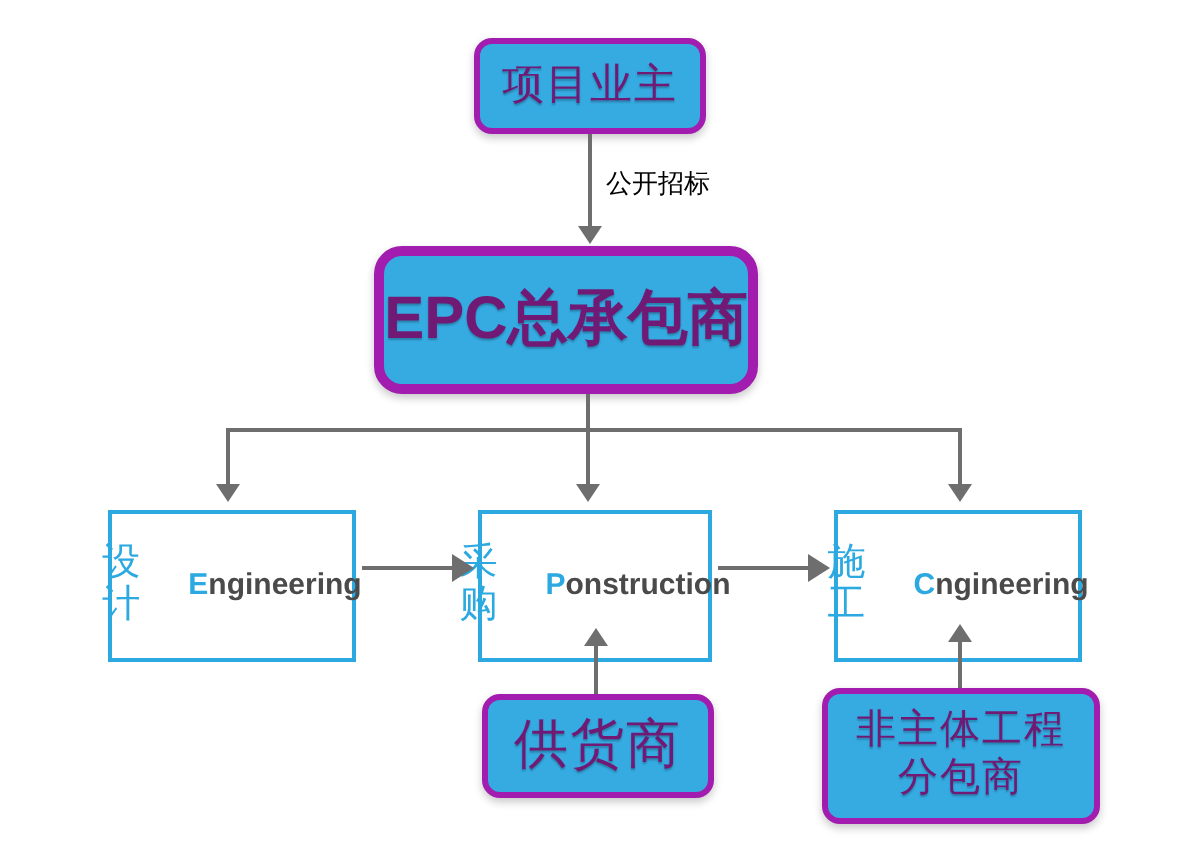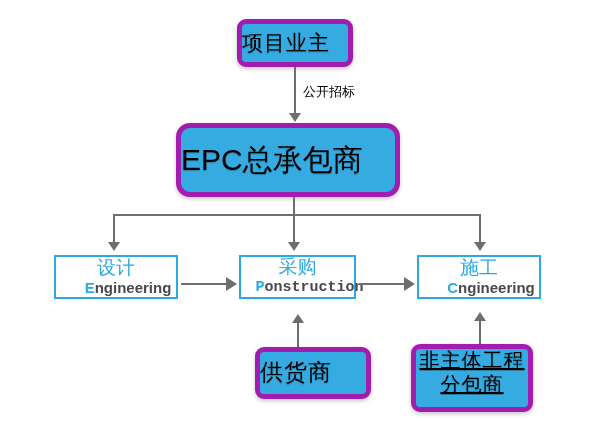--- a/index.html
+++ b/index.html
@@ -15,88 +15,87 @@
     width: 600px;
     height: 421px;
     background: #ffffff;
     overflow: hidden;
   }
 
   
   .node-solid {
     position: absolute;
     background: #35ABE2;
-    border: 5px solid #a21caf;
+    border: 3px solid #a21caf;
     border-radius: 9px;
     box-sizing: border-box;
     display: flex;
     align-items: center;
+    justify-content: center;
     text-align: center;
-    color: #000000;
+    color: #701a75;
     box-shadow: 0 2px 4px rgba(0,0,0,0.22);
     line-height: 1.18;
     letter-spacing: 1px;
   }
   .node-solid .t {
     text-shadow: 0 1px 1px rgba(0,0,0,0.25);
   }
 
   #node-owner {
     left: 237px; top: 19px; width: 116px; height: 48px;
     font-size: 21px;
   }
   #node-epc {
-    left: 176px; top: 123px; width: 224px; height: 74px;
+    left: 187px; top: 123px; width: 192px; height: 74px;
     font-size: 30px;
-    font-weight: normal;
+    font-weight: bold;
     border-radius: 14px;
     border-width: 5px;
     letter-spacing: 0px;
   }
   #node-supplier {
-    left: 255px; top: 347px; width: 116px; height: 52px;
-    font-size: 23px;
+    left: 241px; top: 347px; width: 116px; height: 52px;
+    font-size: 27px;
   }
   #node-subcontractor {
-    left: 411px; top: 344px; width: 122px; height: 68px;
+    left: 411px; top: 344px; width: 139px; height: 68px;
     font-size: 20px;
     flex-direction: column;
-    text-decoration: underline;
   }
 
   
   .node-outline {
     position: absolute;
     background: #ffffff;
     border: 2px solid #2BA9E0;
     box-sizing: border-box;
     display: flex;
-    flex-direction: column;
     align-items: center;
     justify-content: center;
     top: 255px;
-    height: 44px;
+    height: 76px;
   }
   .node-outline .cn {
     color: #2BA9E0;
     font-size: 19px;
     line-height: 1.1;
     margin-bottom: 1px;
   }
   .node-outline .en {
     color: #4A4A4A;
     font-size: 15px;
     font-weight: bold;
     line-height: 1.1;
     margin-left: 24px;
   }
   .node-outline .en .cap { color: #2BA9E0; }
 
   #node-engineering   { left: 54px;  width: 124px; }
-  #node-procurement   { left: 239px; width: 117px; font-family: Liberation Mono, monospace; }
+  #node-procurement   { left: 239px; width: 117px; }
   #node-construction  { left: 417px; width: 124px; }
 
   
   .conn {
     position: absolute;
     background: #6E6E6E;
   }
   .v { width: 2px; }
   .h { height: 2px; }
 

